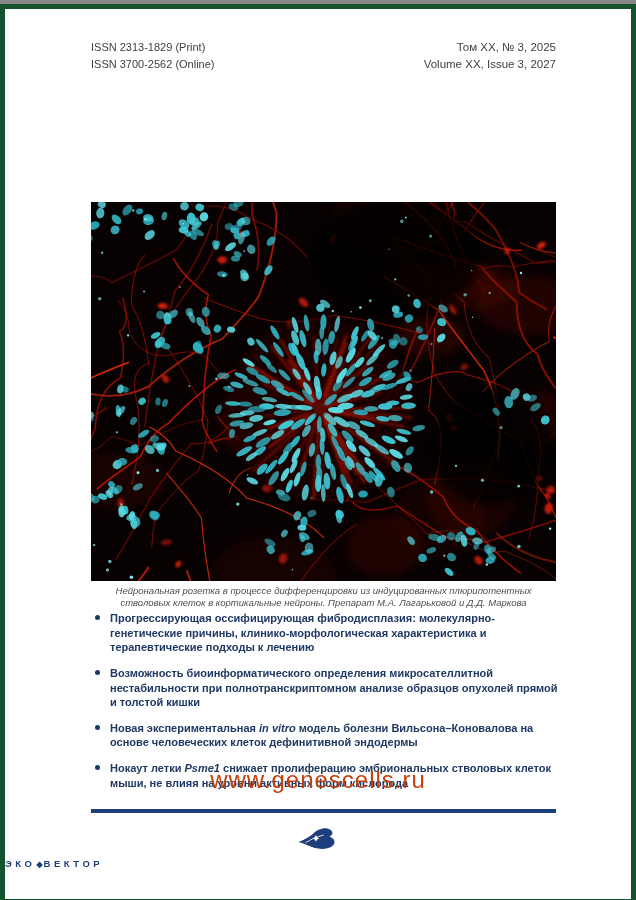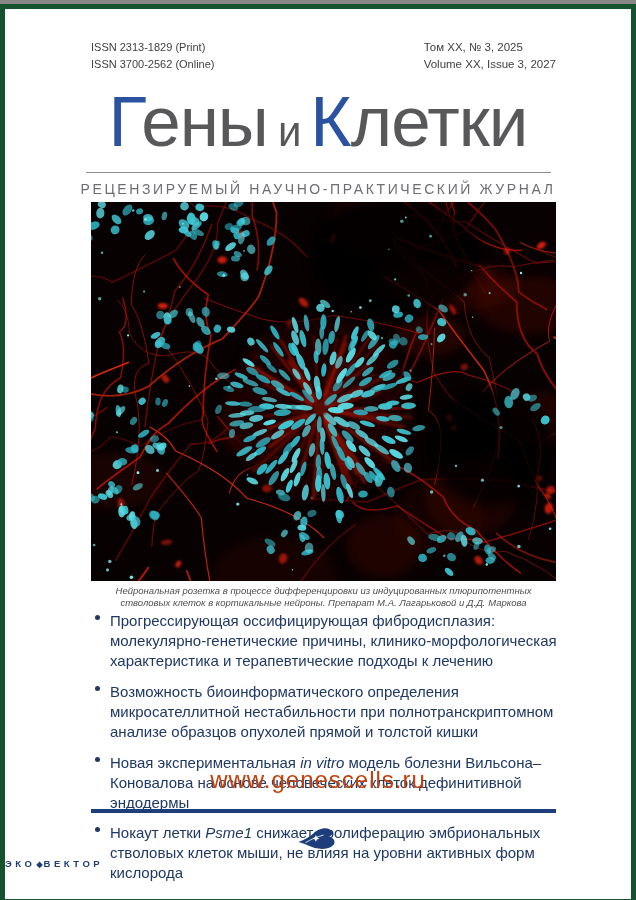--- a/index.html
+++ b/index.html
@@ -4,41 +4,41 @@
 <style>
   * { margin:0; padding:0; box-sizing:border-box; }
   body { background:#888; font-family:"Liberation Sans", sans-serif; }
   .page {
     position:relative; width:636px; height:900px; margin:4px auto;
     background:#ffffff; border:5px solid #14532d; overflow:hidden;
   }
   
   .header { position:absolute; top:30px; left:86px; width:465px; display:flex; justify-content:space-between; align-items:flex-start; }
   .issn-block { font-size:11px; line-height:1.5; color:#414042; }
-  .volume-block { font-size:11.5px; line-height:1.5; color:#414042; }
+  .volume-block { font-size:11.5px; line-height:1.5; color:#414042; text-align:right; }
   
   .masthead { position:absolute; top:76px; left:0; width:100%; text-align:center; }
   .journal-title { font-size:71px; line-height:73px; letter-spacing:-1px; color:#58585a; font-weight:normal; white-space:nowrap; }
   .journal-title .cap { color:#2b52a0; }
   .journal-title .conj { font-size:42px; margin:0 10px; }
   .masthead-rule { width:465px; margin:4px auto 0; border:none; border-top:1.5px solid #8c8c8f; }
   .subtitle { margin-top:8px; font-size:14px; letter-spacing:2.6px; color:#6d6e71; }
   
   .micro { position:absolute; top:193px; left:86px; width:465px; height:379px; background:#000; }
   .micro svg { display:block; width:465px; height:379px; }
   
   .caption {
     position:absolute; top:576px; left:86px; width:465px;
     text-align:center; font-style:italic; font-size:9.5px; line-height:1.3; color:#4e4e50;
   }
   
   .highlights { position:absolute; top:602px; left:86px; width:468px; list-style:none; }
   .highlights li { display:flex; margin-bottom:11px; }
   .bullet-dot { flex:none; width:5px; height:5px; border-radius:50%; background:#1f3864; margin:4px 10px 0 4px; }
-  .hl-text { font-size:15px; font-weight:normal; line-height:1.33; color:#1f3864; }
+  .hl-text { font-size:11px; font-weight:bold; line-height:1.33; color:#1f3864; }
   .hl-text .it { font-style:italic; }
   
   .website { position:absolute; top:757px; left:0; width:100%; text-align:center;
              font-size:24px; letter-spacing:1px; color:#c2410c; }
   .footer-rule { position:absolute; top:800px; left:86px; width:465px; height:4px; background:#1d3e7a; border:none; }
   .publisher { position:absolute; top:816px; left:0; width:100%; }
   .publisher svg { display:block; margin:0 auto; }
   .publisher-name { margin-top:3px; font-size:9.5px; font-weight:bold; letter-spacing:3.5px; color:#1d3e7a; }
   .publisher-name .sep { font-size:8px; letter-spacing:0; margin:0 1px; }
 </style>
@@ -51,25 +51,20 @@
     <div class="issn-block">
       <div>ISSN 2313-1829 (Print)</div>
       <div>ISSN 3700-2562 (Online)</div>
     </div>
     <div class="volume-block">
       <div>Том XX, № 3, 2025</div>
       <div>Volume XX, Issue 3, 2027</div>
     </div>
   </div>
 
-  <div class="masthead">
-    <div class="journal-title"><span class="cap">Г</span><span>ены</span><span class="conj">и</span><span class="cap">К</span><span>летки</span></div>
-    <hr class="masthead-rule">
-    <div class="subtitle">РЕЦЕНЗИРУЕМЫЙ НАУЧНО-ПРАКТИЧЕСКИЙ ЖУРНАЛ</div>
-  </div>
 
   <div class="micro">
     <svg id="micro-svg" viewBox="0 0 465 379">
         <defs>
           <filter id="b1" x="-60%" y="-60%" width="220%" height="220%">
             <feGaussianBlur stdDeviation="1.1"></feGaussianBlur>
           </filter>
           <filter id="b2" x="-80%" y="-80%" width="260%" height="260%">
             <feGaussianBlur stdDeviation="5"></feGaussianBlur>
           </filter>

